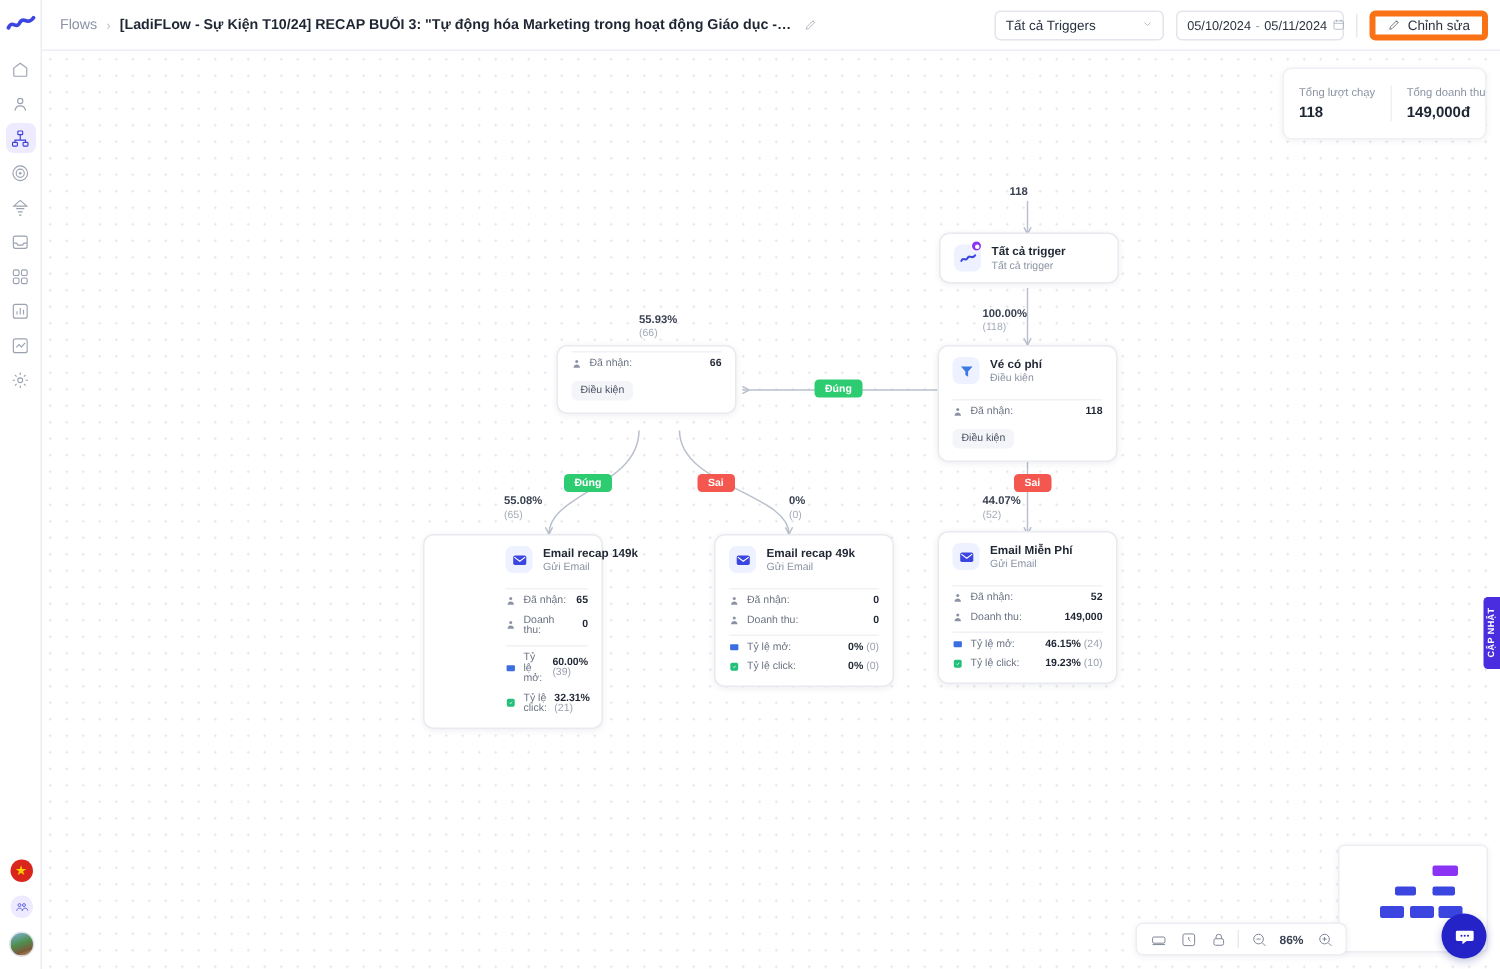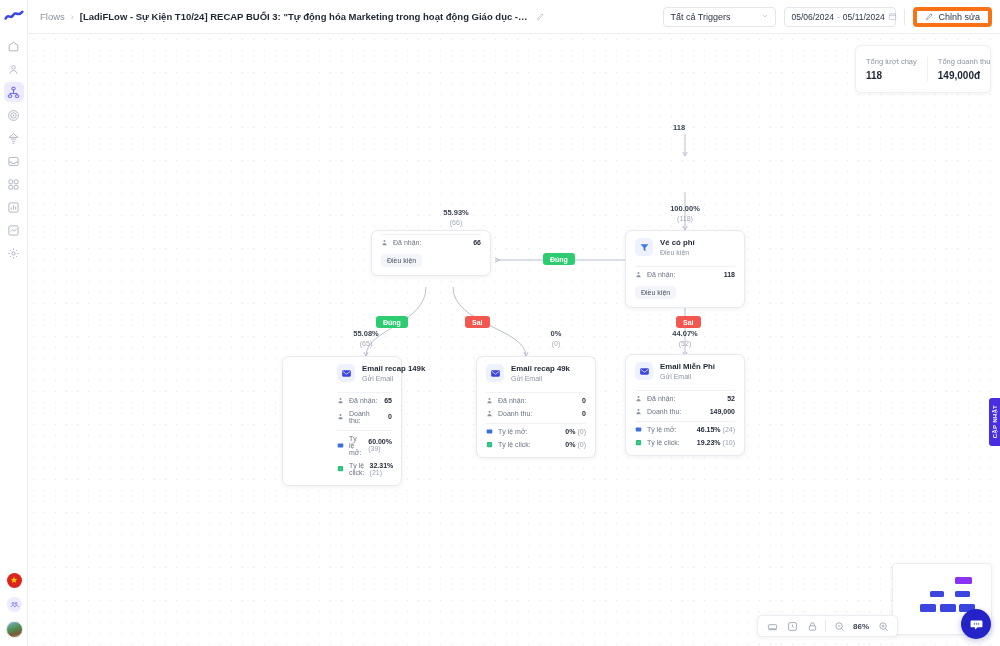--- a/index.html
+++ b/index.html
@@ -132,21 +132,21 @@
   .row-ic { width: 7px; height: 7px; display:flex; align-items:center; justify-content:center; flex:none; }
   .row-ic svg { width: 7px; height: 7px; }
   .sep-line { height: 1px; background: #f0f2f6; margin: 3px 9px 1px 9px; }
   .cond-chip {
     display: inline-block; margin: 2px 9px 8px 9px; padding: 3px 6px;
     background: #f3f5f9; border-radius: 4px; font-size: 7px; color: #4a5161; cursor: pointer;
   }
   .node-foot-pad { height: 6px; }
 
   
-  .edge-label { position: absolute; text-align: center; pointer-events: none; }
+  .edge-label { position: absolute; text-align: left; pointer-events: none; }
   .edge-pct { font-size: 7.5px; font-weight: bold; color: #3a4252; line-height: 1.3; }
   .edge-cnt { font-size: 7px; color: #a4abb8; line-height: 1.3; }
   .edge-num { position:absolute; font-size: 7.5px; font-weight: bold; color:#3a4252; }
 
   .pill {
     position: absolute; padding: 2.5px 7px; border-radius: 3px;
     font-size: 7px; color: #ffffff; font-weight: bold; cursor: pointer;
   }
   .pill.ok { background: #2ecc71; }
   .pill.no { background: #f4574f; }
@@ -298,21 +298,21 @@
     <div class="select-box">
       <span>Tất cả Triggers</span>
       <span class="chev">
         <svg viewBox="0 0 24 24">
             <path d="M6 9l6 6 6-6"></path>
           </svg>
       </span>
     </div>
 
     <div class="date-box">
-      <span>05/06/2024</span>
+      <span>05/10/2024</span>
       <span class="date-sep">-</span>
       <span>05/11/2024</span>
       <span class="cal-ic">
         <svg viewBox="0 0 24 24">
             <rect x="3.5" y="5" width="17" height="15" rx="2"></rect>
             <path d="M3.5 9.5h17M8 3v4M16 3v4"></path>
           </svg>
       </span>
     </div>
 
@@ -359,20 +359,36 @@
 
     <path d="M398,253 C398,290 338,295 338,322" stroke="#b9c0cc" stroke-width="1" fill="none" marker-end="url(#ar)"></path>
 
     <path d="M425,253 C425,290 498,295 498,322" stroke="#b9c0cc" stroke-width="1" fill="none" marker-end="url(#ar)"></path>
 
     <path d="M657,253 L657,322" stroke="#b9c0cc" stroke-width="1" fill="none" marker-end="url(#ar)"></path>
   </svg>
 
   <div class="edge-num" style="left:645px; top:89px;">118</div>
 
+  <div class="node" style="left:598px; top:121px; width:120px;">
+    <div class="node-head">
+      <div class="node-icon">
+        <svg viewBox="0 0 24 24">
+            <path d="M2 15c3-7 6 2 9-4s6 3 11-4" stroke="#3b46e0" stroke-width="3" fill="none" stroke-linecap="round"></path>
+          </svg>
+      </div>
+      <div class="badge-dot">
+          <i></i>
+        </div>
+      <div class="node-titles">
+        <div class="node-title">Tất cả trigger</div>
+        <div class="node-sub">Tất cả trigger</div>
+      </div>
+    </div>
+  </div>
 
   <div class="edge-label" style="left:627px; top:170px; width:60px;">
     <div class="edge-pct">100.00%</div>
     <div class="edge-cnt">(118)</div>
   </div>
 
   <div class="node" style="left:597px; top:196px; width:120px;">
     <div class="node-head">
       <div class="node-icon">
         <svg viewBox="0 0 24 24">

